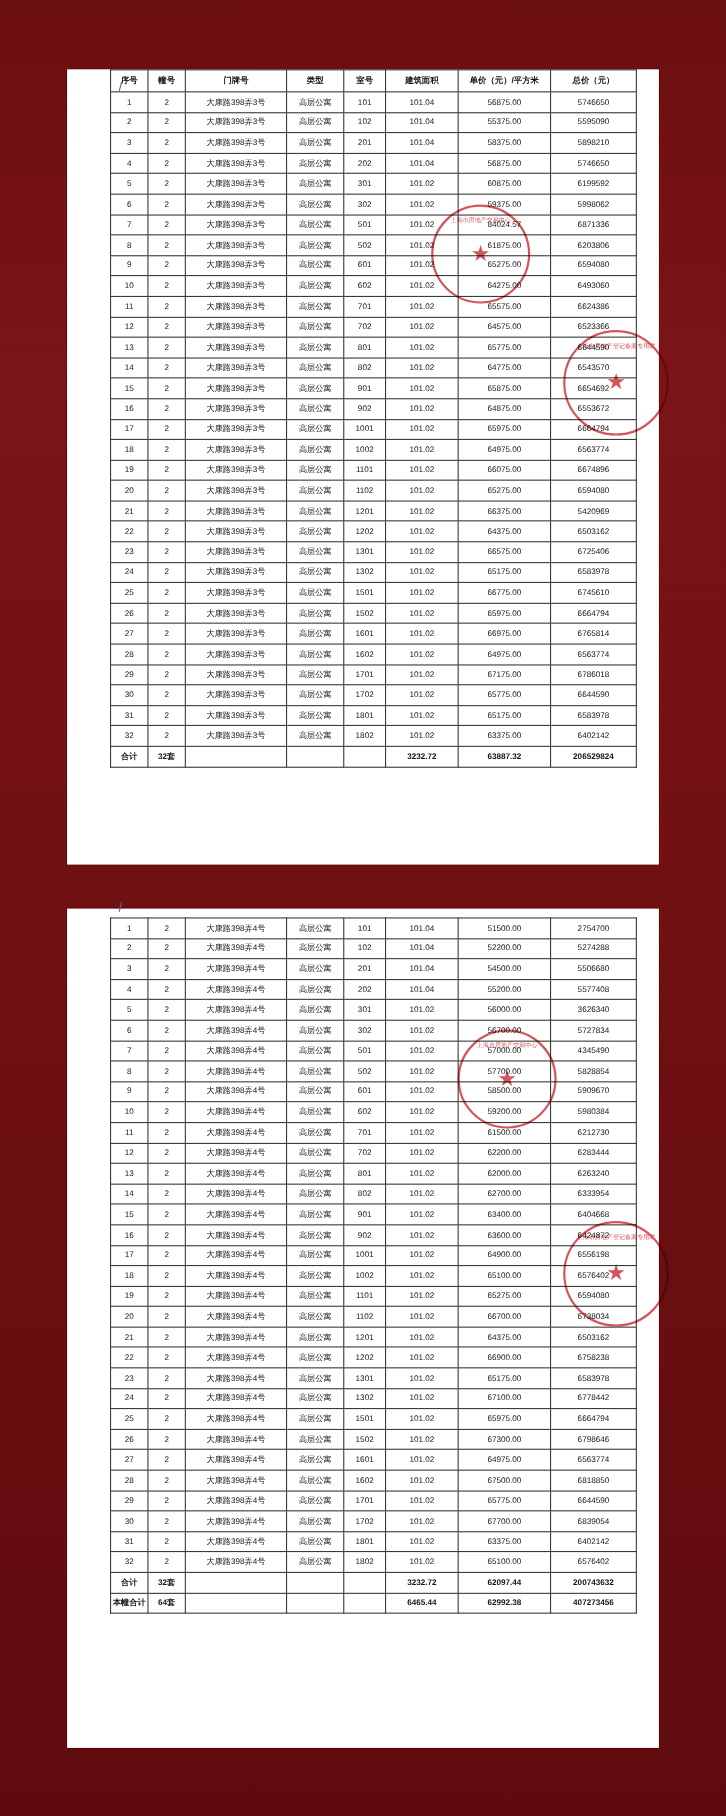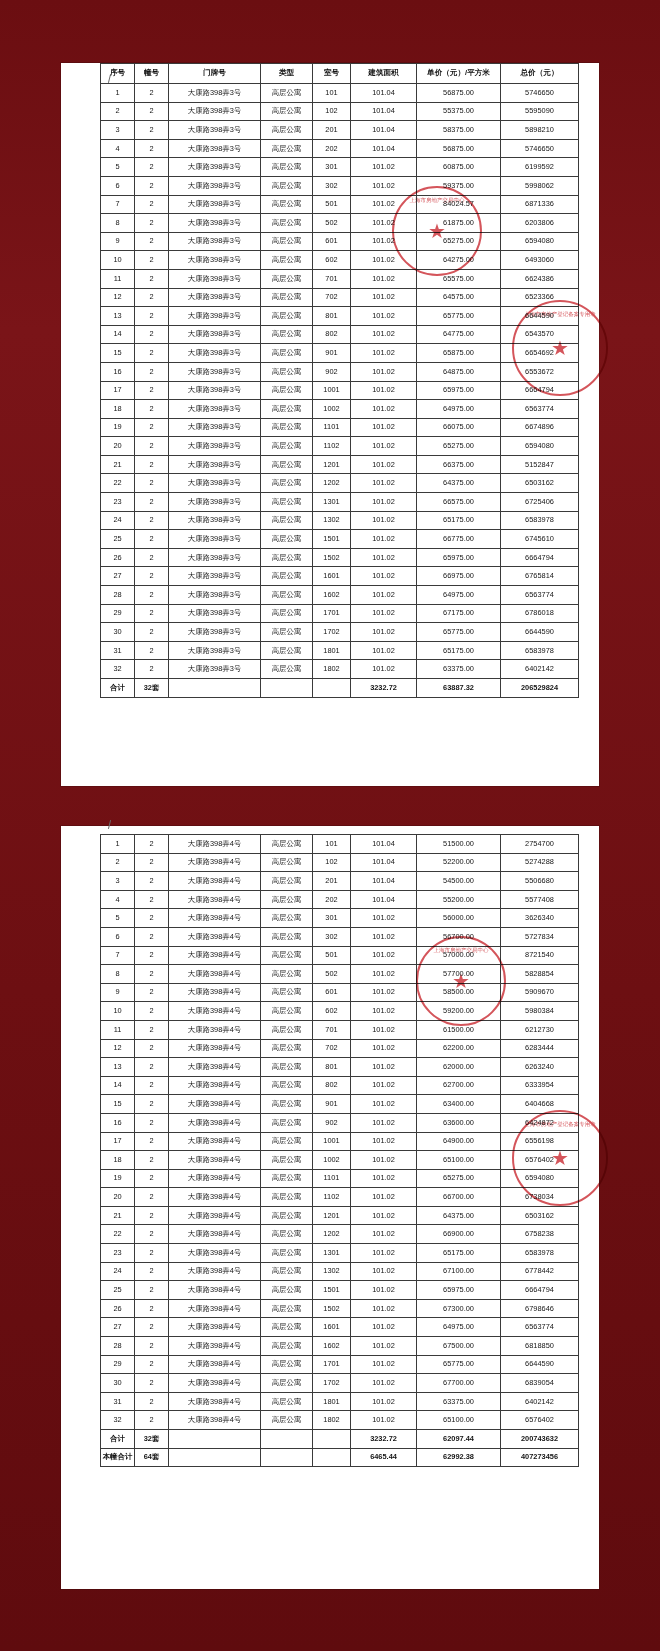--- a/index.html
+++ b/index.html
@@ -367,21 +367,21 @@
               <td>6594080</td>
             </tr>
             <tr>
               <td>21</td>
               <td>2</td>
               <td class="addr">大康路398弄3号</td>
               <td class="type">高层公寓</td>
               <td>1201</td>
               <td>101.02</td>
               <td>66375.00</td>
-              <td>5152847</td>
+              <td>5420969</td>
             </tr>
             <tr>
               <td>22</td>
               <td>2</td>
               <td class="addr">大康路398弄3号</td>
               <td class="type">高层公寓</td>
               <td>1202</td>
               <td>101.02</td>
               <td>64375.00</td>
               <td>6503162</td>
@@ -576,21 +576,21 @@
               <td>5727834</td>
             </tr>
             <tr>
               <td>7</td>
               <td>2</td>
               <td class="addr">大康路398弄4号</td>
               <td class="type">高层公寓</td>
               <td>501</td>
               <td>101.02</td>
               <td>57000.00</td>
-              <td>8721540</td>
+              <td>4345490</td>
             </tr>
             <tr>
               <td>8</td>
               <td>2</td>
               <td class="addr">大康路398弄4号</td>
               <td class="type">高层公寓</td>
               <td>502</td>
               <td>101.02</td>
               <td>57700.00</td>
               <td>5828854</td>

